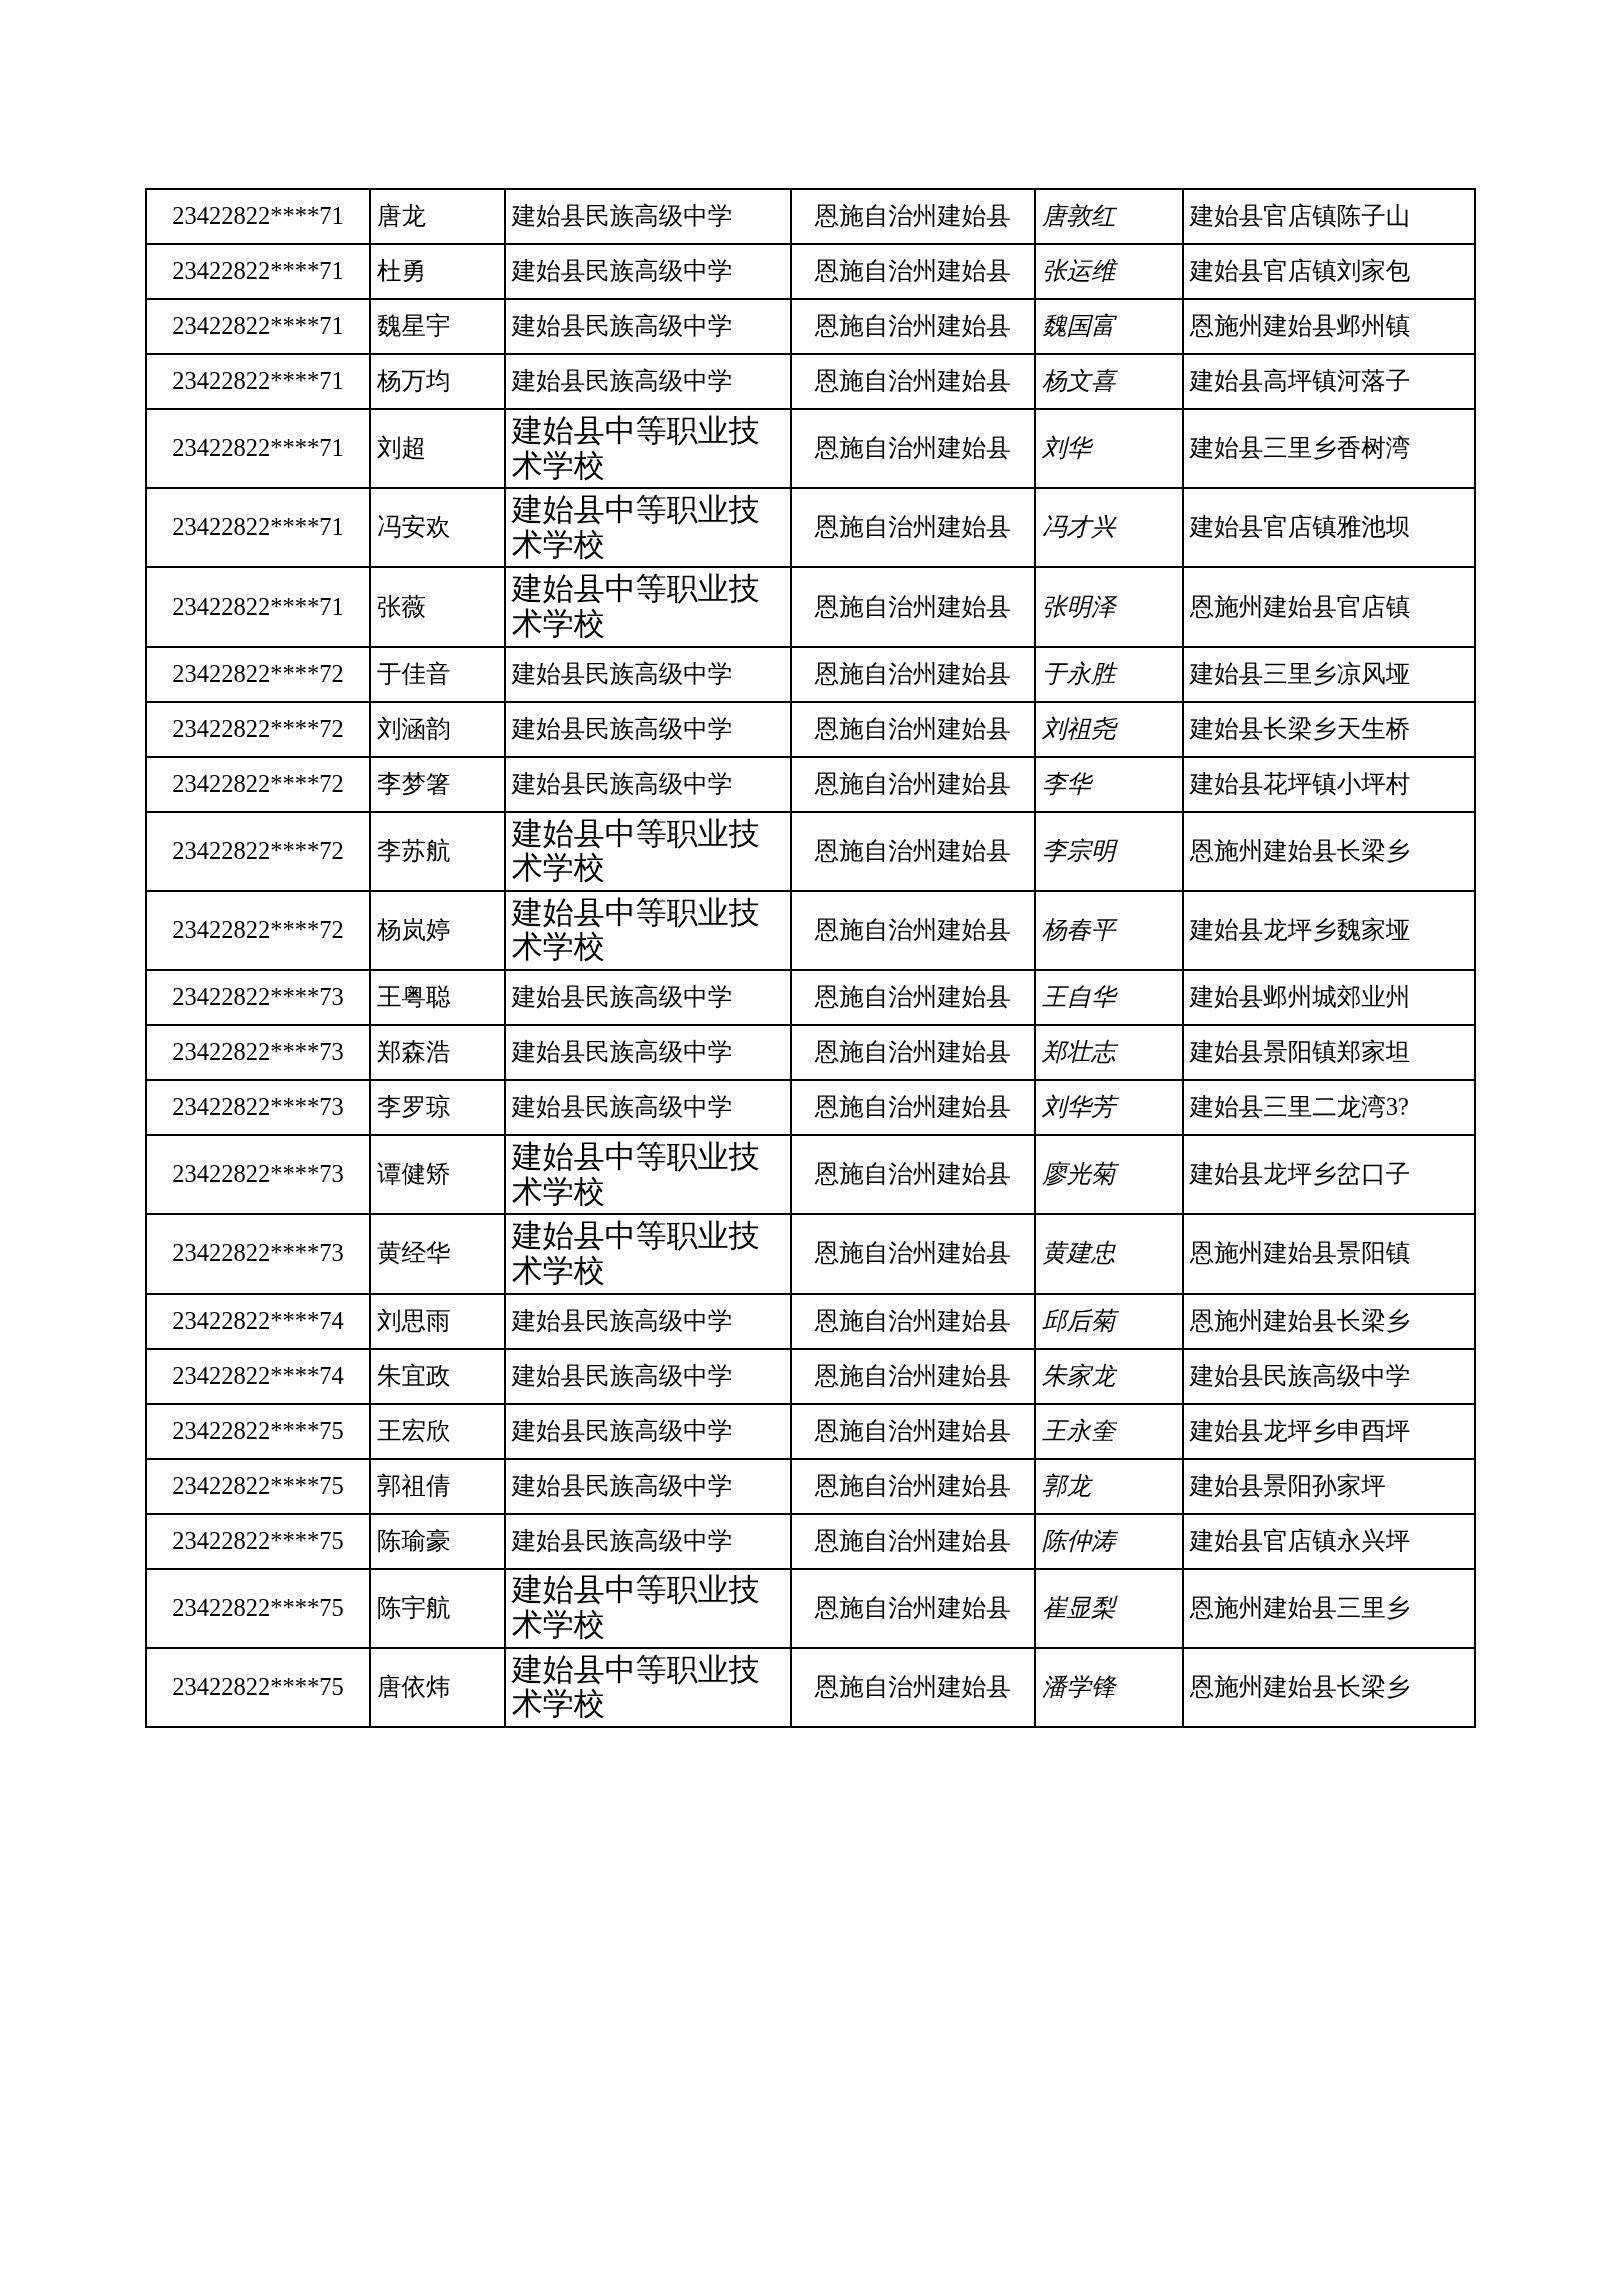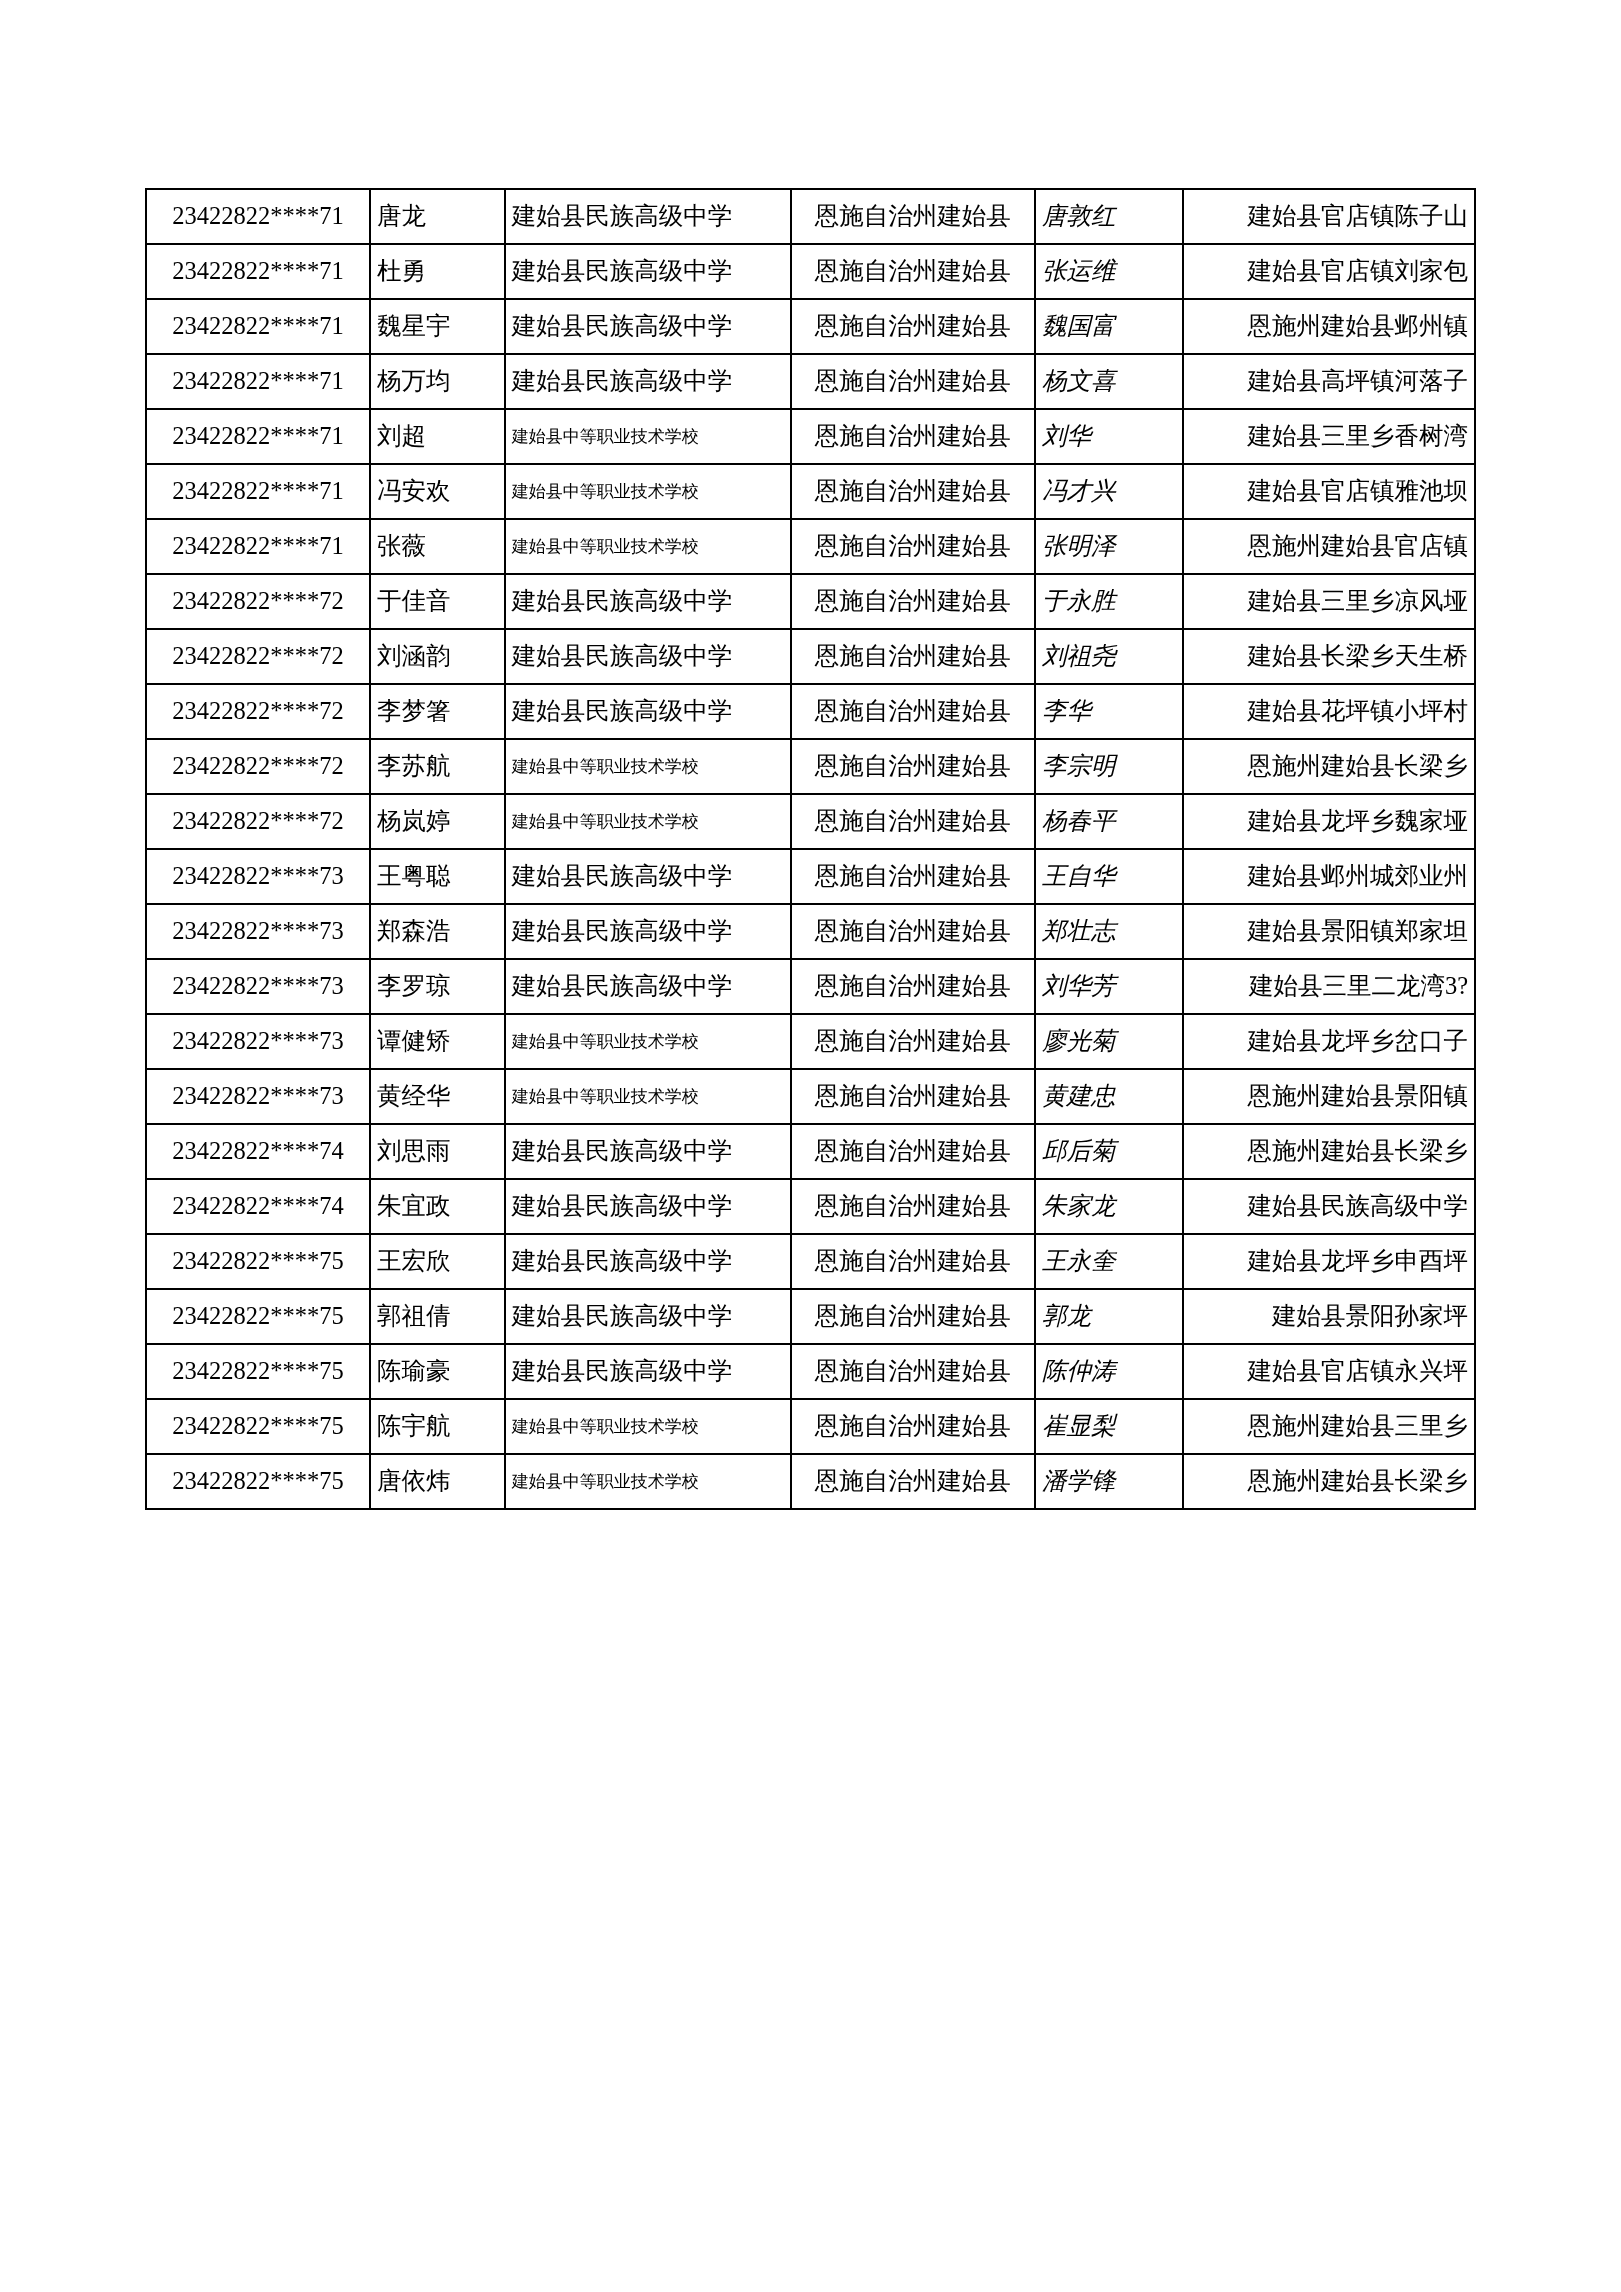--- a/index.html
+++ b/index.html
@@ -63,32 +63,32 @@
     text-align: left;
     padding-left: 9.8px;
   }
   td.school {
     text-align: left;
     padding-left: 7.8px;
     margin-left: 29px;
   }
   td.school.two-line {
     line-height: 1.12;
-    font-size: 17px;
+    font-size: 31px;
   }
   td.region {
     text-align: center;
   }
   td.guardian {
     text-align: left;
     padding-left: 9.8px;
     font-style: italic;
   }
   td.address {
-    text-align: right;
+    text-align: left;
   }
 </style>
 </head>
 <body>
 
 <div class="page">
   <div class="table-wrap">
     <table class="roster">
       <colgroup>
         <col class="c-id">

